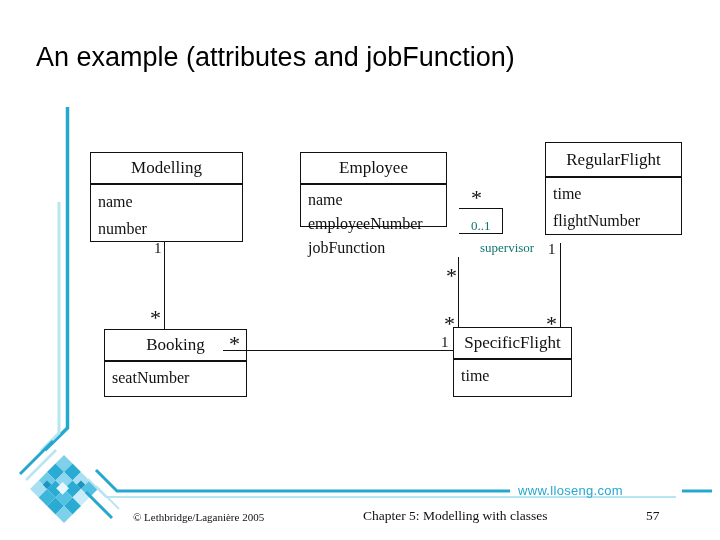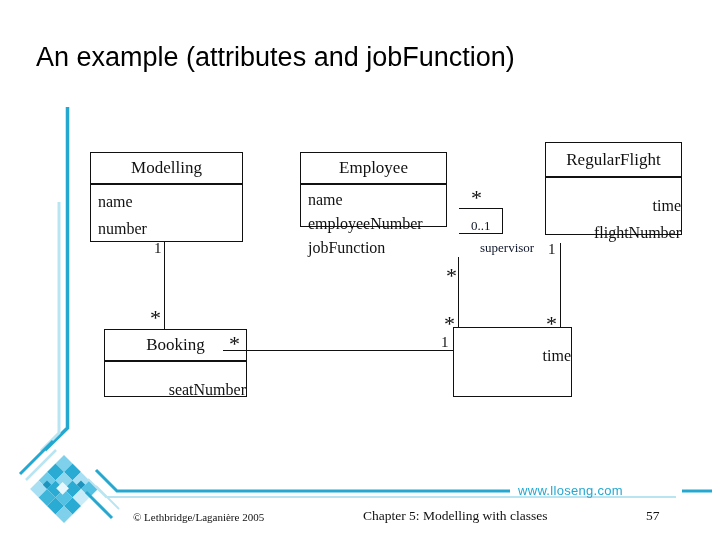--- a/index.html
+++ b/index.html
@@ -21,36 +21,36 @@
     box-sizing:border-box;
   }
   .uml-title{
     height:30px;display:flex;align-items:center;justify-content:center;
     border-bottom:2.5px solid #111;
     font-size:17px;color:#111;
   }
   .uml-attrs{padding:3px 0 0 7px;}
   .uml-attr{font-size:16px;line-height:27px;color:#111;white-space:nowrap;}
   .tight .uml-attr{line-height:24px;}
-  .roomy .uml-attrs{padding-top:14px;text-align:right;}
+  .roomy .uml-attrs{padding-top:2px;}
   
   .hline,.vline{position:absolute;background:#111;}
   .hline{height:1px;}
   .vline{width:1px;}
   
   .mult{
     position:absolute;font-size:15px;line-height:17px;color:#111;
     font-family:"Liberation Serif", serif;white-space:nowrap;
   }
   .star{
     position:absolute;font-size:22px;line-height:22px;color:#111;
     font-family:"Liberation Serif", serif;
   }
   .small-label{
-    position:absolute;font-size:13px;line-height:15px;color:#0f172a;
+    position:absolute;font-size:13px;line-height:15px;color:#0f766e;
     font-family:"Liberation Serif", serif;white-space:nowrap;
   }
   
   .website{
     position:absolute;left:518px;top:483px;
     font-family:"Liberation Sans", sans-serif;
     font-weight:normal;font-size:13px;letter-spacing:0.3px;
     color:#25a8d0;
   }
   .copyright{
@@ -136,20 +136,21 @@
 </div>
 
 <div class="uml-class roomy" style="left:104px;top:329px;width:143px;height:68px">
   <div class="uml-title">Booking</div>
   <div class="uml-attrs">
     <div class="uml-attr">seatNumber</div>
   </div>
 </div>
 
 <div class="uml-class roomy" style="left:453px;top:327px;width:119px;height:70px">
+  <div class="uml-title">SpecificFlight</div>
   <div class="uml-attrs">
     <div class="uml-attr">time</div>
   </div>
 </div>
 
 <div class="vline" style="left:164px;top:242px;height:87px"></div>
 <div class="hline" style="left:223px;top:350px;width:230px"></div>
 <div class="vline" style="left:458px;top:257px;height:70px"></div>
 <div class="vline" style="left:560px;top:243px;height:84px"></div>
 

